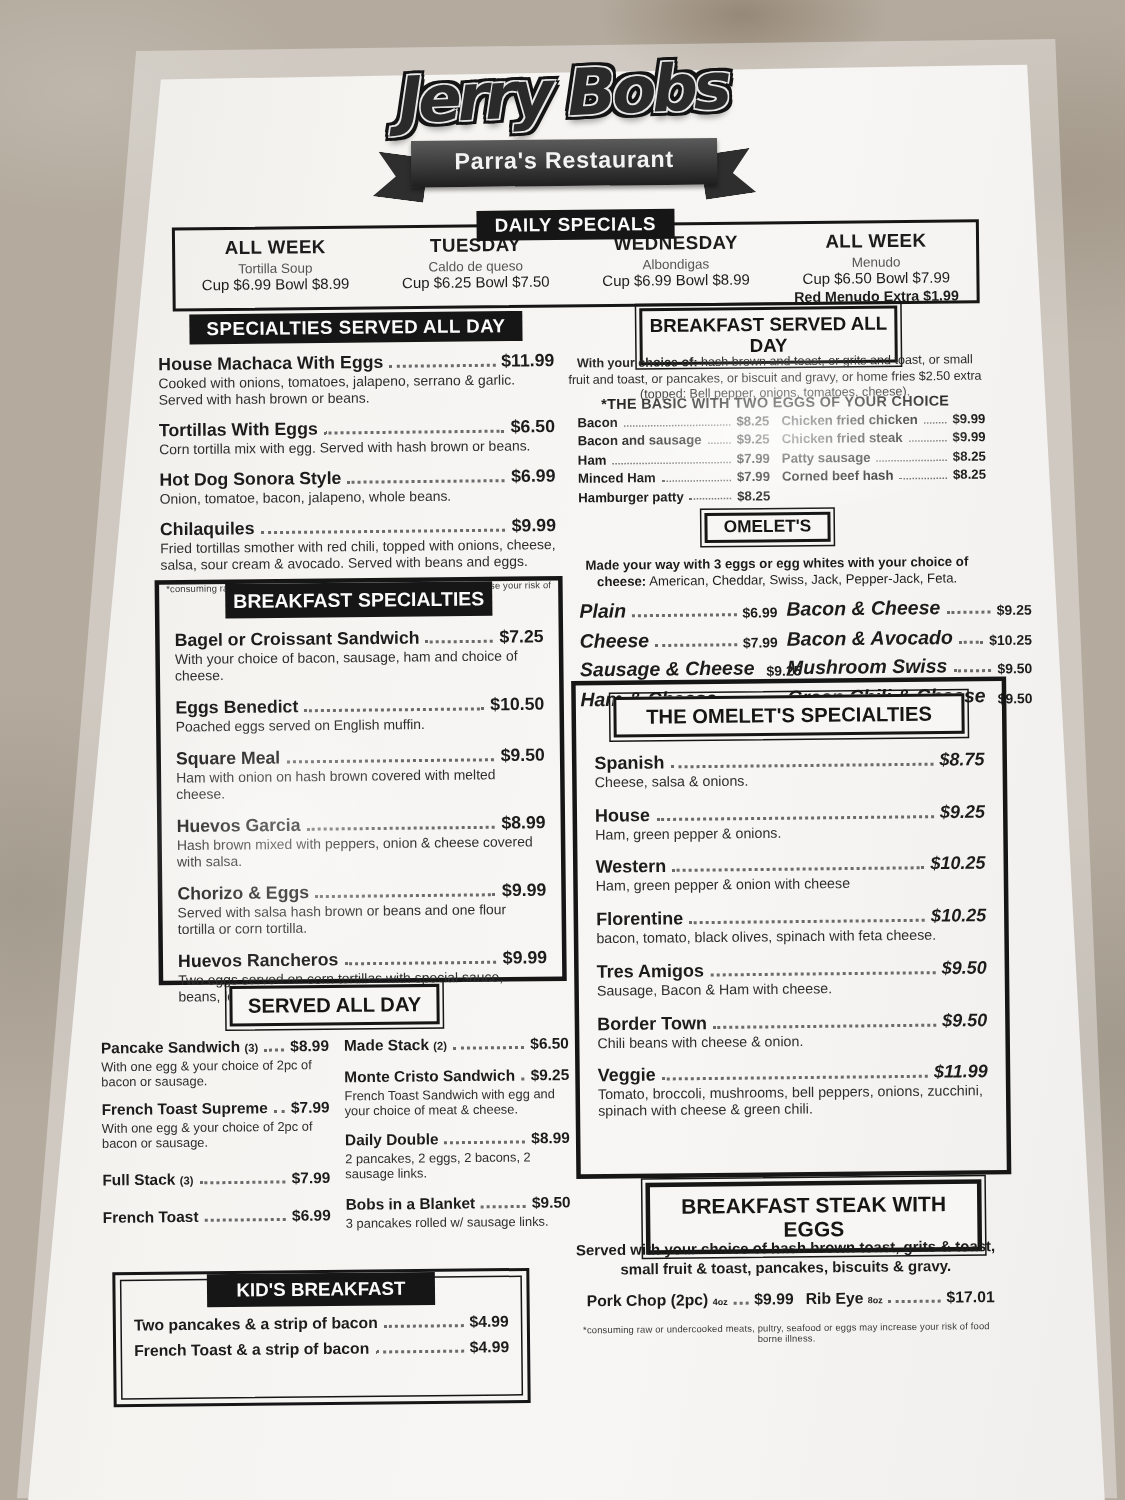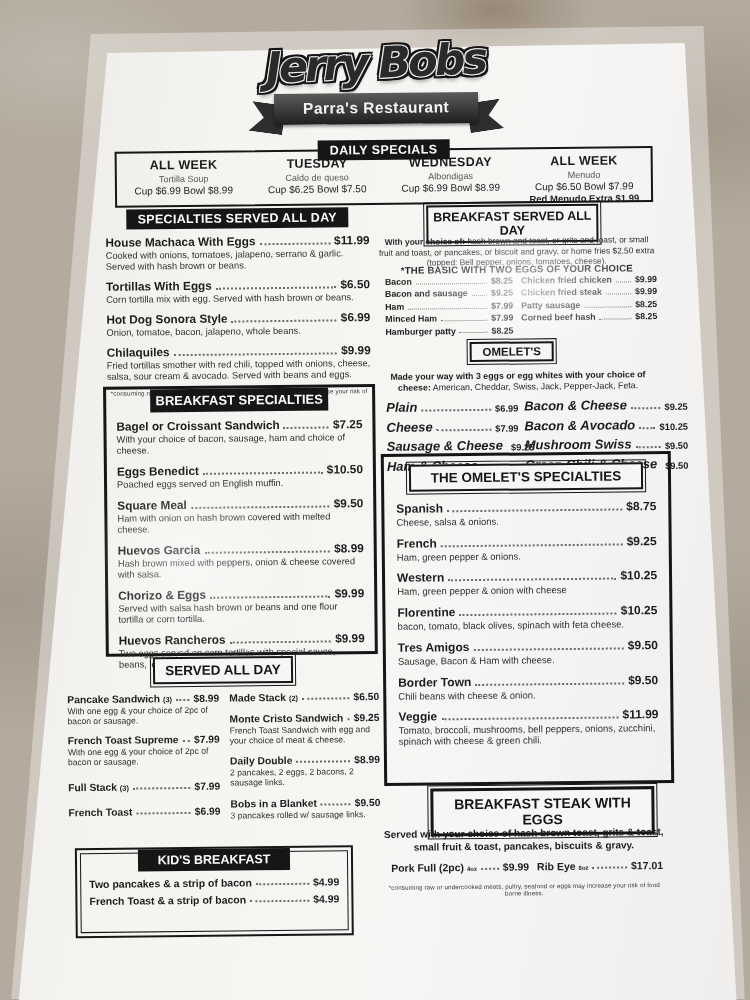--- a/index.html
+++ b/index.html
@@ -116,21 +116,21 @@
   .om-cols .row{margin-bottom:4.5px;}
   .om-cols .nm{font-size:13px;font-style:italic;}
   .om-cols .pr{font-size:9.3px;}
   .om-note{font-size:4.8px;font-weight:bold;letter-spacing:.2px;margin-top:-2px;color:#333;}
 
   .osp-box{position:absolute;left:376px;top:454px;width:284px;height:326px;border:3px solid #161616;}
   .osp-lbl{width:230px;margin:8px auto 0;font-size:13.5px;padding:4px 0;}
   .osp-items{padding:10px 12px 0;}
   .osp-items .mi{margin-bottom:8.5px;}
   .osp-items .nm{font-size:12px;}
-  .osp-items .pr{font-size:12px;}
+  .osp-items .pr{font-size:12px;font-style:italic;}
   .osp-items .ds{font-size:9.5px;}
 
   .stk-lbl{position:absolute;left:422px;top:789px;width:218px;font-size:14px;padding:5px 0;border-width:3px;}
   .stk-intro{position:absolute;left:374px;top:828px;width:282px;font-size:10px;font-weight:bold;text-align:center;line-height:1.3;}
   .stk-items{position:absolute;left:382px;top:862px;width:272px;display:flex;}
   .stk-i1{width:138px;margin-right:8px;}
   .stk-i2{flex:1;}
   .stk-items .nm{font-size:10.5px;}
   .stk-items .pr{font-size:10.5px;}
   .oz{font-size:6px;font-weight:bold;}
@@ -479,21 +479,21 @@
         <div class="mi">
           <div class="row">
               <span class="nm">Spanish</span>
               <span class="dots"></span>
               <span class="pr">$8.75</span>
             </div>
           <div class="ds">Cheese, salsa &amp; onions.</div>
         </div>
         <div class="mi">
           <div class="row">
-              <span class="nm">French</span>
+              <span class="nm">House</span>
               <span class="dots"></span>
               <span class="pr">$9.25</span>
             </div>
           <div class="ds">Ham, green pepper &amp; onions.</div>
         </div>
         <div class="mi">
           <div class="row">
               <span class="nm">Western</span>
               <span class="dots"></span>
               <span class="pr">$10.25</span>
@@ -532,21 +532,21 @@
             </div>
           <div class="ds">Tomato, broccoli, mushrooms, bell peppers, onions, zucchini, spinach with cheese &amp; green chili.</div>
         </div>
       </div>
     </div>
 
     <div class="lbl-box stk-lbl">BREAKFAST STEAK WITH EGGS</div>
     <div class="stk-intro">Served with your choice of hash brown toast, grits &amp; toast, small fruit &amp; toast, pancakes, biscuits &amp; gravy.</div>
     <div class="stk-items">
       <div class="stk-i1 row">
-        <span class="nm"><span>Pork Full (2pc)</span> <span class="oz">4oz</span></span>
+        <span class="nm"><span>Pork Chop (2pc)</span> <span class="oz">4oz</span></span>
         <span class="dots"></span>
         <span class="pr">$9.99</span>
       </div>
       <div class="stk-i2 row">
         <span class="nm"><span>Rib Eye</span> <span class="oz">8oz</span></span>
         <span class="dots"></span>
         <span class="pr">$17.01</span>
       </div>
     </div>
     <div class="fineprint stk-fine">*consuming raw or undercooked meats, pultry, seafood or eggs may increase your risk of food borne illness.</div>

